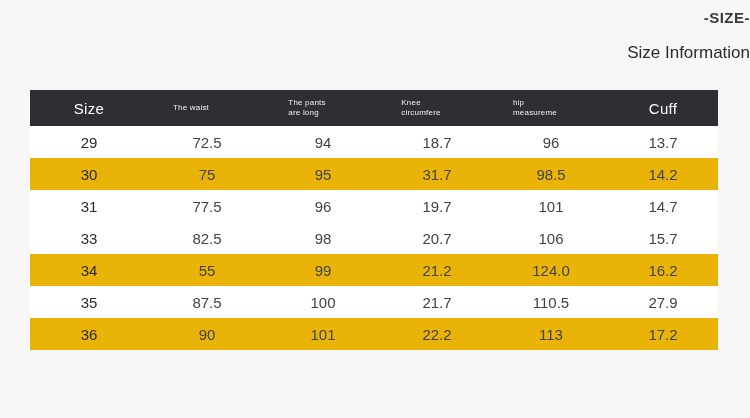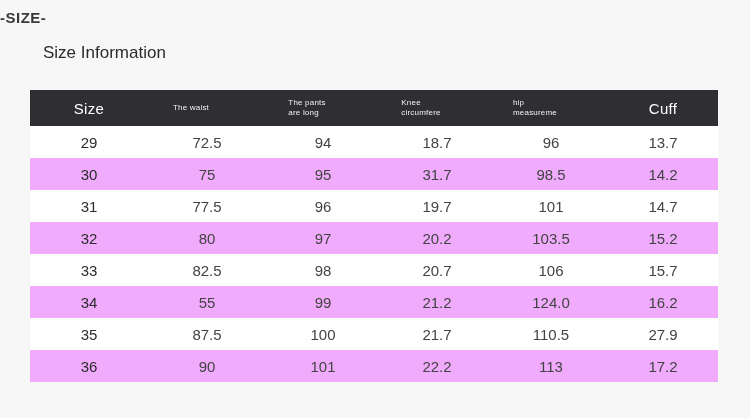--- a/index.html
+++ b/index.html
@@ -12,21 +12,21 @@
     background: #f7f7f7;
     font-family: "Liberation Sans", sans-serif;
     overflow: hidden;
     position: relative;
   }
 
   
   .titles {
     width: 750px;
     padding-top: 6px;
-    text-align: left;
+    text-align: right;
   }
   .title-size {
     font-size: 15px;
     font-weight: bold;
     color: #3a3a3a;
     letter-spacing: 0.5px;
     line-height: 20px;
     margin-top: 2px;
   }
   .title-main {
@@ -95,21 +95,21 @@
     display: inline-block;
     text-align: left;
     position: relative;
     left: -16px;
   }
 
   tbody tr {
     height: 32px;
   }
   tbody tr.odd  { background: #ffffff; }
-  tbody tr.even { background: #f0abfc; }
+  tbody tr.even { background: #eab308; }
 
   tbody td {
     padding: 0;
     margin: 0;
     text-align: center;
     vertical-align: middle;
     font-size: 15px;
     color: #434343;
     font-weight: normal;
   }
@@ -164,28 +164,20 @@
           <td>14.2</td>
         </tr>
         <tr class="odd">
           <td class="sizecell">31</td>
           <td>77.5</td>
           <td>96</td>
           <td>19.7</td>
           <td>101</td>
           <td>14.7</td>
         </tr>
-        <tr class="even">
-          <td class="sizecell">32</td>
-          <td>80</td>
-          <td>97</td>
-          <td>20.2</td>
-          <td>103.5</td>
-          <td>15.2</td>
-        </tr>
         <tr class="odd">
           <td class="sizecell">33</td>
           <td>82.5</td>
           <td>98</td>
           <td>20.7</td>
           <td>106</td>
           <td>15.7</td>
         </tr>
         <tr class="even">
           <td class="sizecell">34</td>

